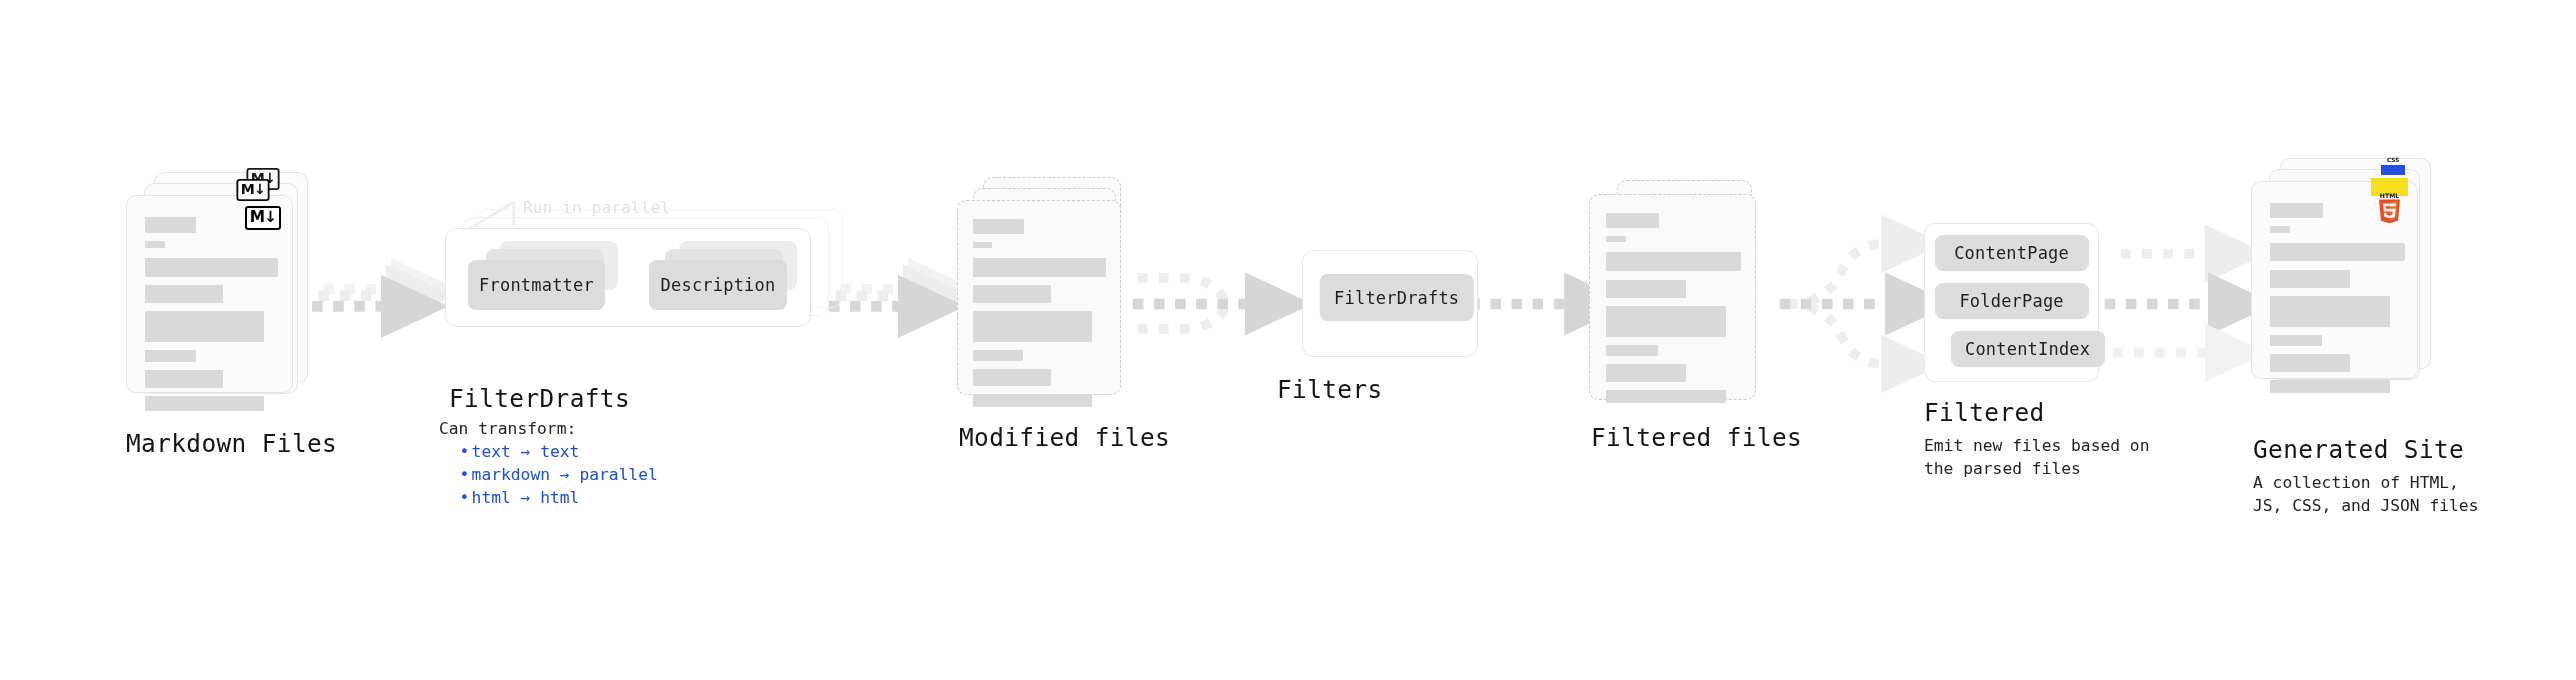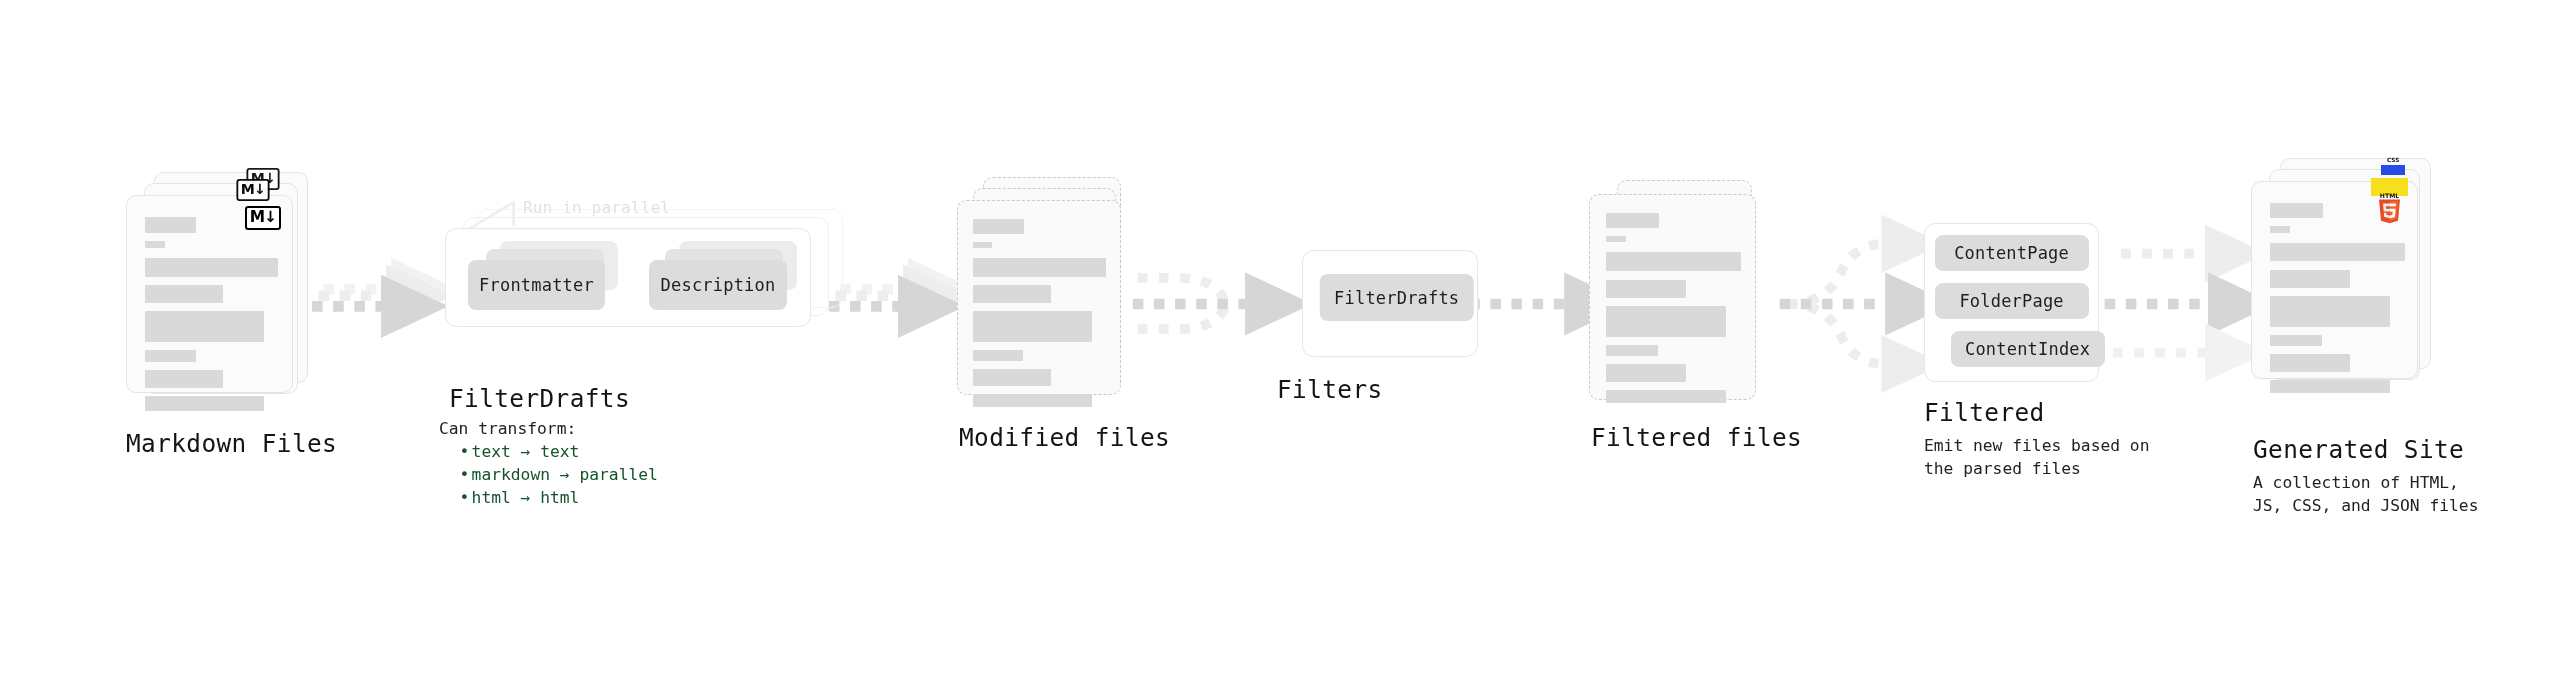--- a/index.html
+++ b/index.html
@@ -135,21 +135,21 @@
     position: absolute;
     font-size: 16.3px;
     line-height: 23px;
     color: #222;
     white-space: pre-line;
   }
   .label-list {
     position: absolute;
     font-size: 16.3px;
     line-height: 23px;
-    color: #14532d;
+    color: #1d4ed8;
   }
   .label-list .li { padding-left: 14.6px; position: relative; }
   .label-list .li::before {
     content: "\2022";
     position: absolute; left: 2.4px; top: 0;
   }
   .annot {
     position: absolute;
     font-size: 16.3px;
     color: #e3e3e3;

